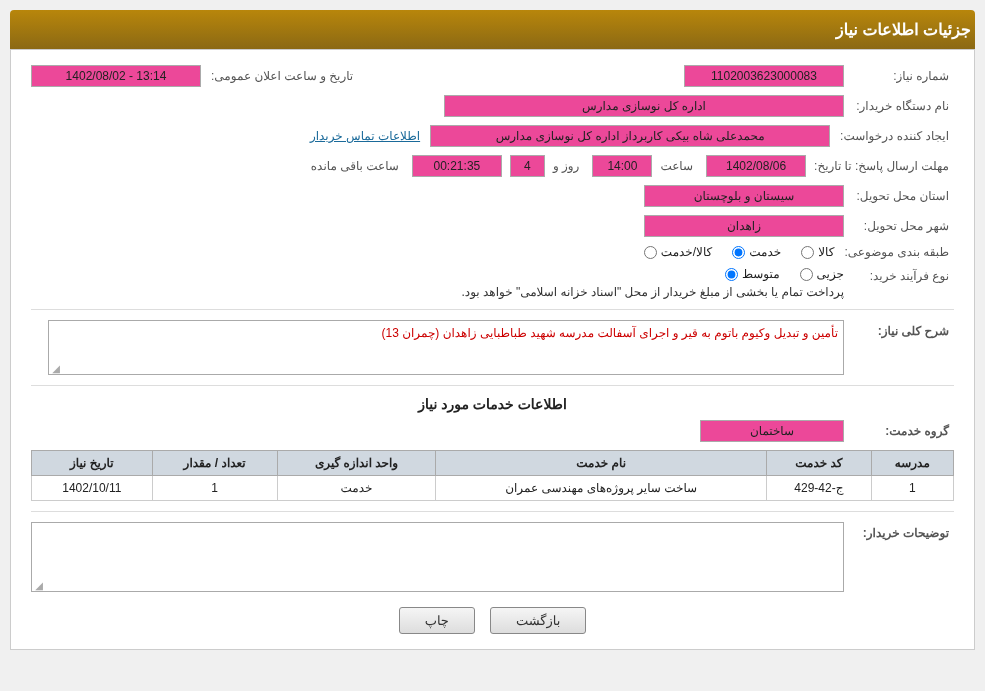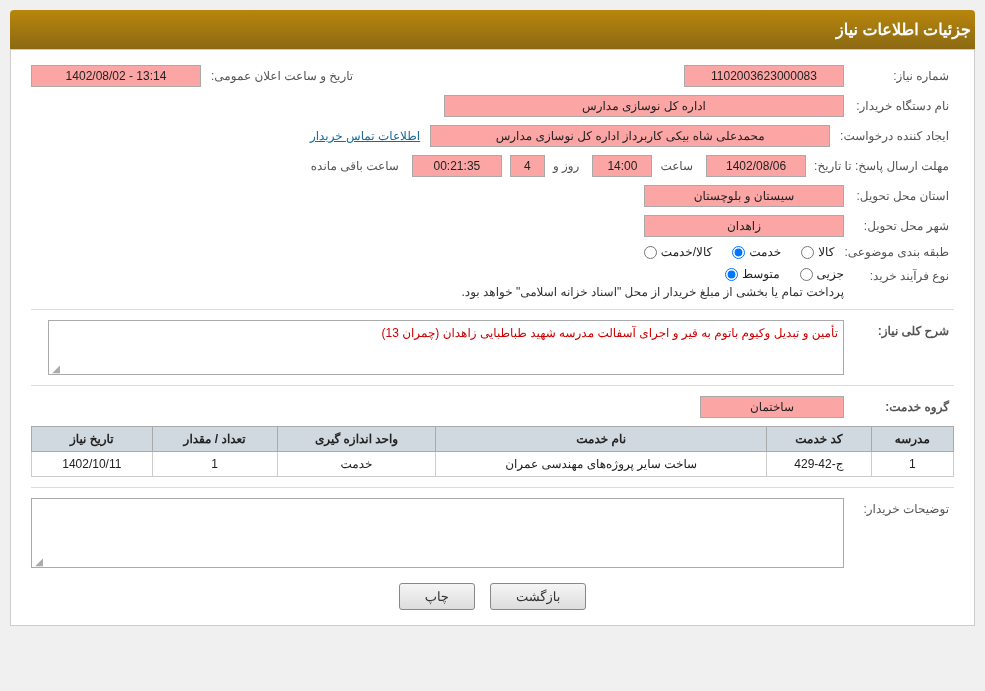--- a/index.html
+++ b/index.html
@@ -34,21 +34,21 @@
     .label {
       color: #555;
       font-size: 12px;
       white-space: nowrap;
       min-width: 100px;
       text-align: right;
       padding-right: 5px;
     }
     .value-box {
       border: 1px solid #aaa;
-      background: #fca5a5;
+      background: #ec4899;
       padding: 3px 6px;
       font-size: 12px;
       min-height: 22px;
       text-align: center;
     }
     .value-box.narrow { width: 120px; }
     .link-text {
       color: #1a6a9a;
       text-decoration: underline;
       cursor: pointer;
@@ -236,20 +236,21 @@
     <div style="display:flex; align-items:flex-start; gap:10px; margin-bottom:10px; direction:rtl;">
       <span class="label" style="padding-top:4px; font-weight:bold;">شرح کلی نیاز:</span>
       <div style="flex:1; position:relative;margin-left:17px;">
         <div class="desc-box">تأمین و تبدیل وکیوم باتوم به قیر و اجرای آسفالت مدرسه شهید طباطبایی زاهدان (چمران 13)</div>
         <span class="desc-resize-handle">◢</span>
       </div>
     </div>
 
     <div class="section-sep"></div>
 
+    <div style="font-weight:bold; font-size:14px; text-align:center; margin:8px 0;">اطلاعات خدمات مورد نیاز</div>
 
     <div style="display:flex; align-items:center; gap:10px; margin-bottom:8px; direction:rtl;">
       <span class="label" style="font-weight:bold;">گروه خدمت:</span>
       <div class="value-box" style="width:144px; text-align:center;">ساختمان</div>
     </div>
 
     <table class="data-table">
       <thead>
         <tr>
           <th>مدرسه</th>
@@ -268,21 +269,21 @@
             <td>خدمت</td>
             <td>1</td>
             <td>1402/10/11</td>
           </tr>
         </tbody>
     </table>
 
     <div class="section-sep"></div>
 
     <div style="display:flex; align-items:flex-start; gap:10px; margin-bottom:10px; direction:rtl; margin-top:8px;">
-      <span class="label" style="padding-top:4px; font-weight:normal;">توضیحات خریدار:</span>
+      <span class="label" style="padding-top:4px; font-weight:bold;">توضیحات خریدار:</span>
       <div style="flex:1; position:relative;">
         <div class="comment-area"></div>
         <span class="desc-resize-handle">◢</span>
       </div>
     </div>
 
     <div class="btn-row">
       <button class="btn btn-back">بازگشت</button>
       <button class="btn btn-print">چاپ</button>
     </div>

